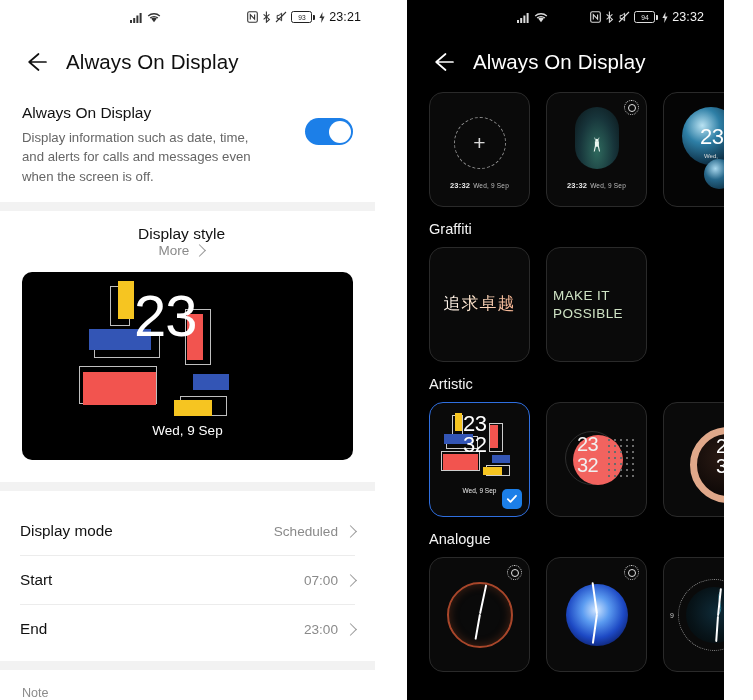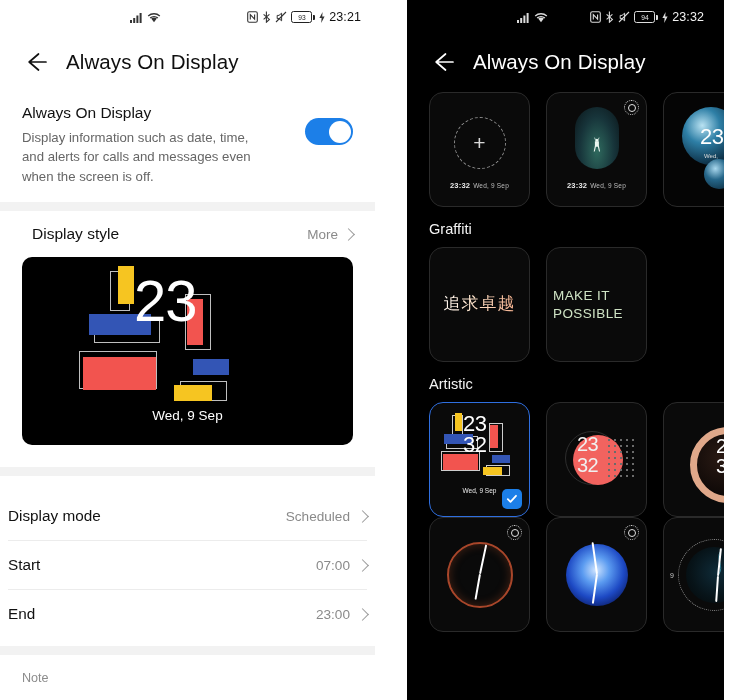--- a/index.html
+++ b/index.html
@@ -29,36 +29,36 @@
 
   .aod-row{padding:14px 22px 16px 22px;display:flex;align-items:flex-start;gap:10px;}
   .aod-texts{flex:1;}
   .aod-title{font-size:15.5px;color:#111;margin-bottom:6px;}
   .aod-desc{font-size:13.2px;color:#666;line-height:1.47;max-width:232px;}
   .toggle{width:48px;height:27px;border-radius:14px;background:#1c7fe8;position:relative;flex:0 0 auto;margin-top:14px;cursor:pointer;}
   .toggle .knob{position:absolute;top:2.5px;right:2.5px;width:22px;height:22px;border-radius:50%;background:#fff;}
 
   .band{height:9px;background:#f2f2f2;}
   .section-white{background:#fff;}
-  .style-row{display:flex;align-items:center;justify-content:space-between;padding:14px 22px 8px 32px;}
+  .style-row{display:flex;align-items:center;justify-content:space-between;padding:14px 22px 8px 10px;flex-direction:column;}
   .style-label{font-size:15.5px;color:#111;}
   .more-wrap{display:flex;align-items:center;gap:6px;color:#8a8a8a;font-size:13.5px;cursor:pointer;}
   .chev{width:8px;height:8px;border-right:1.6px solid #9a9a9a;border-top:1.6px solid #9a9a9a;transform:rotate(45deg);}
 
   .preview{margin:6px 22px 0 22px;height:188px;background:#000;border-radius:10px;position:relative;overflow:hidden;}
   .mond{position:absolute;inset:0;}
   .mond .bx{position:absolute;}
   .mond .outline{position:absolute;border:1.3px solid rgba(255,255,255,.75);}
   .mond .digits{position:absolute;color:#fff;font-weight:300;letter-spacing:-1px;line-height:.92;}
   .preview-date{position:absolute;left:0;right:0;bottom:22px;text-align:center;color:#fff;font-size:13.5px;}
 
   .list{margin-top:16px;background:#fff;}
   .li{display:flex;align-items:center;justify-content:space-between;padding:15px 22px;margin:0 0 0 0;}
   .li + .li{border-top:1px solid #ececec;}
-  .li-wrap{margin:0 8px;}
+  .li-wrap{margin:0 20px;}
   .li-key{font-size:15.3px;color:#111;}
   .li-val{display:flex;align-items:center;gap:8px;font-size:13.6px;color:#8a8a8a;}
 
   .note-box{padding:16px 22px 0 22px;}
   .note-title{font-size:12.6px;color:#8c8c8c;margin-bottom:18px;}
   .note-body{font-size:13.2px;color:#5e5e5e;line-height:1.5;max-width:260px;}
 
   
   .panel-right{position:relative;width:378px;height:700px;background:#ffffff;overflow:hidden;}
   .dark-sheet{position:absolute;left:0;top:0;width:317px;height:700px;background:#000;overflow:hidden;margin-left:32px;}
@@ -390,20 +390,21 @@
         </div>
 
         <div class="card">
           <div style="position:absolute;left:26px;top:24px;width:62px;height:62px;border-radius:50%;border:7px solid #e0a88a;
                background:radial-gradient(circle at 40% 38%,#2a1a14 0%,#0a0605 80%);"></div>
           <div class="mini-digits" style="left:52px;top:34px;font-size:20px;">2</div>
           <div class="mini-digits" style="left:52px;top:54px;font-size:20px;">3</div>
         </div>
       </div>
 
+      <div class="sec-title">Analogue</div>
       <div class="cards">
         <div class="card">
           <div class="dl-badge">
               <i></i>
             </div>
           <div class="analog-face" style="background:radial-gradient(circle at 50% 50%,#0a0504 52%,#8e3c1e 62%,#e8apx 0%,#c2522c 72%,#3a1208 88%,#080403 100%);
                       box-shadow:0 0 10px rgba(180,80,40,.35) inset;border:2px solid #a8462a;"></div>
           <div class="hand" style="left:49px;top:26px;width:2px;height:30px;transform:rotate(12deg);"></div>
           <div class="hand" style="left:49px;top:56px;width:2px;height:26px;transform-origin:top center;transform:rotate(10deg);"></div>
         </div>

